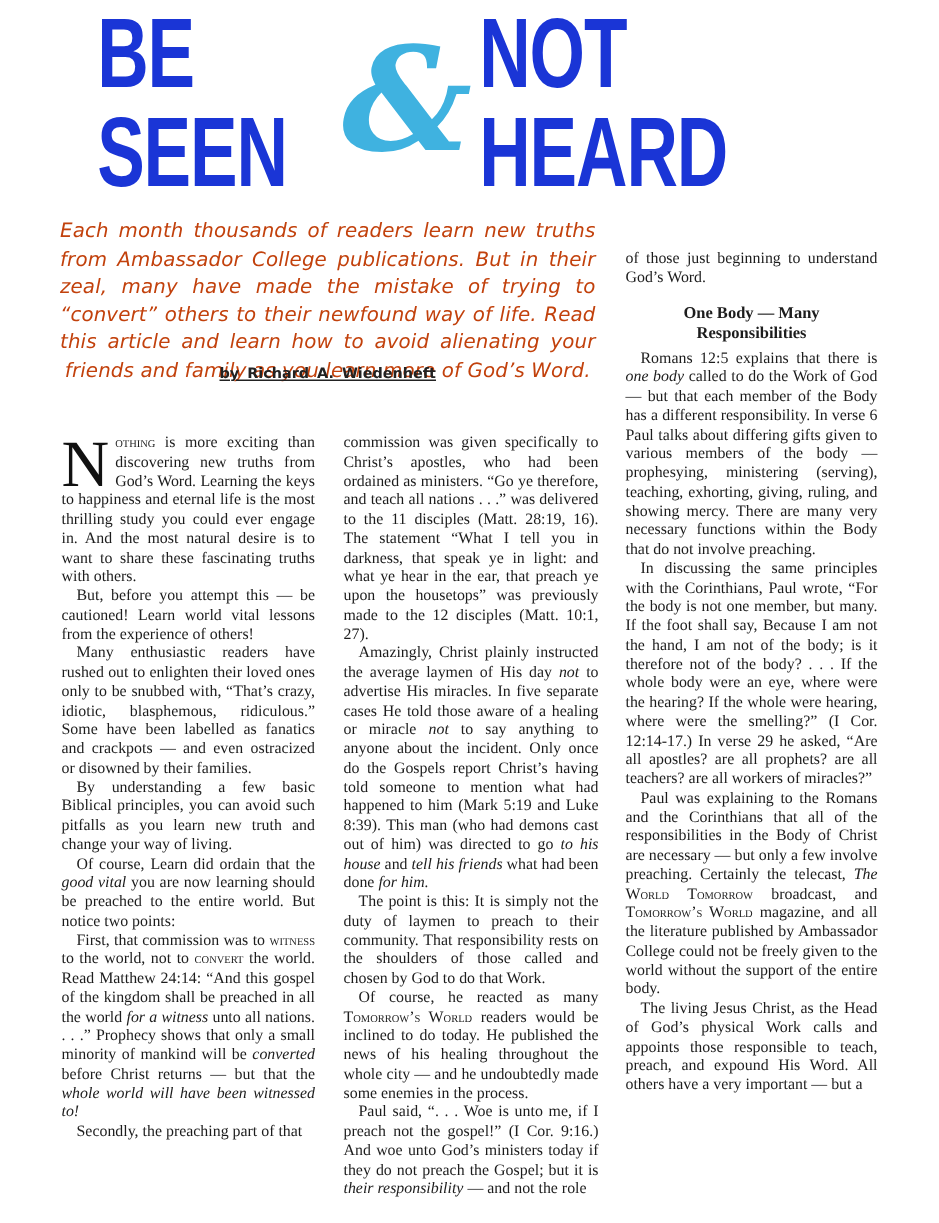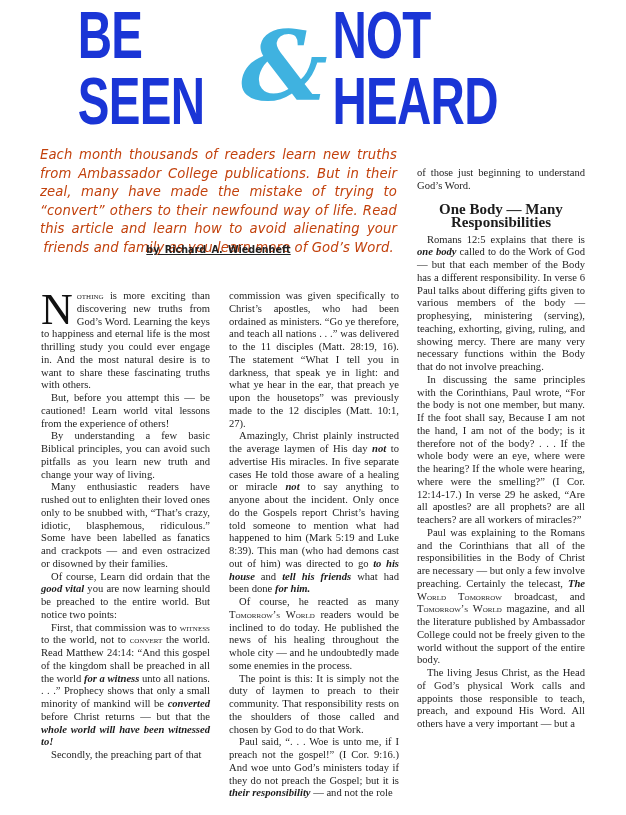--- a/index.html
+++ b/index.html
@@ -1,20 +1,20 @@
 <!DOCTYPE html>
 <html><head>
 <meta charset="utf-8">
 <style>
   * { box-sizing: border-box; margin: 0; padding: 0; }
   html, body { width: 626px; height: 815px; background: #ffffff; overflow: hidden; }
   body { position: relative; font-family: "Liberation Serif", "DejaVu Serif", serif; color: #1c1c1c; }
 
   .title {
-    position: absolute; left: 45px; top: 28px; width: 560px; height: 80px;
+    position: absolute; left: 32px; top: 28px; width: 560px; height: 80px;
     display: flex; align-items: center; justify-content: space-between;
   }
   .title .word {
     font-family: "Liberation Sans", "DejaVu Sans", sans-serif;
     font-weight: bold; color: #1a35d6;
     font-size: 66px; letter-spacing: -1px;
     transform: scaleX(0.72); transform-origin: center;
     display: inline-block; line-height: 1;
   }
   .title .w1 { margin-right: -38px; }
@@ -42,30 +42,30 @@
     position: absolute; font-size: 10.6px; line-height: 12.75px;
     text-align: justify; hyphens: manual;
   }
   .col1 { left: 41px; top: 268px; width: 169px; }
   .col2 { left: 229px; top: 268px; width: 170px; }
   .col3 { left: 417px; top: 145px; width: 168px; }
 
   .col p { text-indent: 10px; margin-bottom: 0; }
   .col p.noindent { text-indent: 0; margin-top: 22px; }
   .col h3 {
-    font-weight: bold; font-size: 15px; text-align: center; line-height: 13px;
+    font-weight: bold; font-size: 11px; text-align: center; line-height: 13px;
     margin: 12px 0 6px 0; text-indent: 0;
   }
   .col3 h3 { margin: 10px 0 5px 0; }
   .sc { font-variant: small-caps; }
   .dropcap {
     float: left; font-size: 44px; line-height: 36px; margin: 2px 4px 0 0;
     font-family: "Liberation Serif", serif; color: #111;
   }
-  em { font-style: italic; font-weight: bold; }
+  em { font-style: italic; }
 
   .footer {
     position: absolute; left: 432px; top: 782px;
     font-family: "Liberation Sans", "DejaVu Sans", sans-serif;
     font-weight: bold; font-size: 17px; color: #111; margin-top: 42px;
   }
 </style>
 </head>
 <body>
 
@@ -74,32 +74,32 @@
   <span class="amp">&amp;</span>
   <span class="word w2">NOT HEARD</span>
 </div>
 
 <div class="deck">Each month thousands of readers learn new truths from Ambassador College publications. But in their zeal, many have made the mistake of trying to “convert” others to their newfound way of life. Read this article and learn how to avoid alienating your friends and family as you learn more of God’s Word.</div>
 <div class="byline">by Richard A. Wiedenheft</div>
 
 <div class="col col1">
   <p class="noindent"><span class="dropcap">N</span><span class="sc">othing</span><span> is more exciting than discovering new truths from God’s Word. Learning the keys to happiness and eternal life is the most thrilling study you could ever engage in. And the most natural desire is to want to share these fascinating truths with others.</span></p>
   <p>But, before you attempt this — be cautioned! Learn world vital lessons from the experience of others!</p>
+  <p>Many enthusiastic readers have rushed out to enlighten their loved ones only to be snubbed with, “That’s crazy, idiotic, blasphemous, ridiculous.” Some have been labelled as fanatics and crackpots — and even ostracized or disowned by their families.</p>
   <p>By understanding a few basic Biblical principles, you can avoid such pitfalls as you learn new truth and change your way of living.</p>
-  <p>Many enthusiastic readers have rushed out to enlighten their loved ones only to be snubbed with, “That’s crazy, idiotic, blasphemous, ridiculous.” Some have been labelled as fanatics and crackpots — and even ostracized or disowned by their families.</p>
   <p><span>Of course, Learn did ordain that the </span><em>good vital</em><span> you are now learning should be preached to the entire world. But notice two points:</span></p>
   <p><span>First, that commission was to </span><span class="sc">witness</span><span> to the world, not to </span><span class="sc">convert</span><span> the world. Read Matthew 24:14: “And this gospel of the kingdom shall be preached in all the world </span><em>for a witness</em><span> unto all nations. . . .” Prophecy shows that only a small minority of mankind will be </span><em>converted</em><span> before Christ returns — but that the </span><em>whole world will have been witnessed to!</em></p>
   <p>Secondly, the preaching part of that</p>
 </div>
 
 <div class="col col2">
   <p class="noindent">commission was given specifically to Christ’s apostles, who had been ordained as ministers. “Go ye therefore, and teach all nations . . .” was delivered to the 11 disciples (Matt. 28:19, 16). The statement “What I tell you in darkness, that speak ye in light: and what ye hear in the ear, that preach ye upon the housetops” was previously made to the 12 disciples (Matt. 10:1, 27).</p>
   <p><span>Amazingly, Christ plainly instructed the average laymen of His day </span><em>not</em><span> to advertise His miracles. In five separate cases He told those aware of a healing or miracle </span><em>not</em><span> to say anything to anyone about the incident. Only once do the Gospels report Christ’s having told someone to mention what had happened to him (Mark 5:19 and Luke 8:39). This man (who had demons cast out of him) was directed to go </span><em>to his house</em><span> and </span><em>tell his friends</em><span> what had been done </span><em>for him.</em></p>
+  <p>The point is this: It is simply not the duty of laymen to preach to their community. That responsibility rests on the shoulders of those called and chosen by God to do that Work.</p>
   <p><span>Of course, he reacted as many </span><span class="sc">Tomorrow’s World</span><span> readers would be inclined to do today. He published the news of his healing throughout the whole city — and he undoubtedly made some enemies in the process.</span></p>
-  <p>The point is this: It is simply not the duty of laymen to preach to their community. That responsibility rests on the shoulders of those called and chosen by God to do that Work.</p>
   <p><span>Paul said, “. . . Woe is unto me, if I preach not the gospel!” (I Cor. 9:16.) And woe unto God’s ministers today if they do not preach the Gospel; but it is </span><em>their responsibility</em><span> — and not the role</span></p>
 </div>
 
 <div class="col col3">
   <p class="noindent">of those just beginning to understand God’s Word.</p>
   <h3><span>One Body — Many</span><br><span>Responsibilities</span></h3>
   <p><span>Romans 12:5 explains that there is </span><em>one body</em><span> called to do the Work of God — but that each member of the Body has a different responsibility. In verse 6 Paul talks about differing gifts given to various members of the body — prophesying, ministering (serving), teaching, exhorting, giving, ruling, and showing mercy. There are many very necessary functions within the Body that do not involve preaching.</span></p>
   <p>In discussing the same principles with the Corinthians, Paul wrote, “For the body is not one member, but many. If the foot shall say, Because I am not the hand, I am not of the body; is it therefore not of the body? . . . If the whole body were an eye, where were the hearing? If the whole were hearing, where were the smelling?” (I Cor. 12:14-17.) In verse 29 he asked, “Are all apostles? are all prophets? are all teachers? are all workers of miracles?”</p>
   <p><span>Paul was explaining to the Romans and the Corinthians that all of the responsibilities in the Body of Christ are necessary — but only a few involve preaching. Certainly the telecast, </span><em>The</em><span class="sc"> World Tomorrow</span><span> broadcast, and </span><span class="sc">Tomorrow’s World</span><span> magazine, and all the literature published by Ambassador College could not be freely given to the world without the support of the entire body.</span></p>
   <p>The living Jesus Christ, as the Head of God’s physical Work calls and appoints those responsible to teach, preach, and expound His Word. All others have a very important — but a</p>

